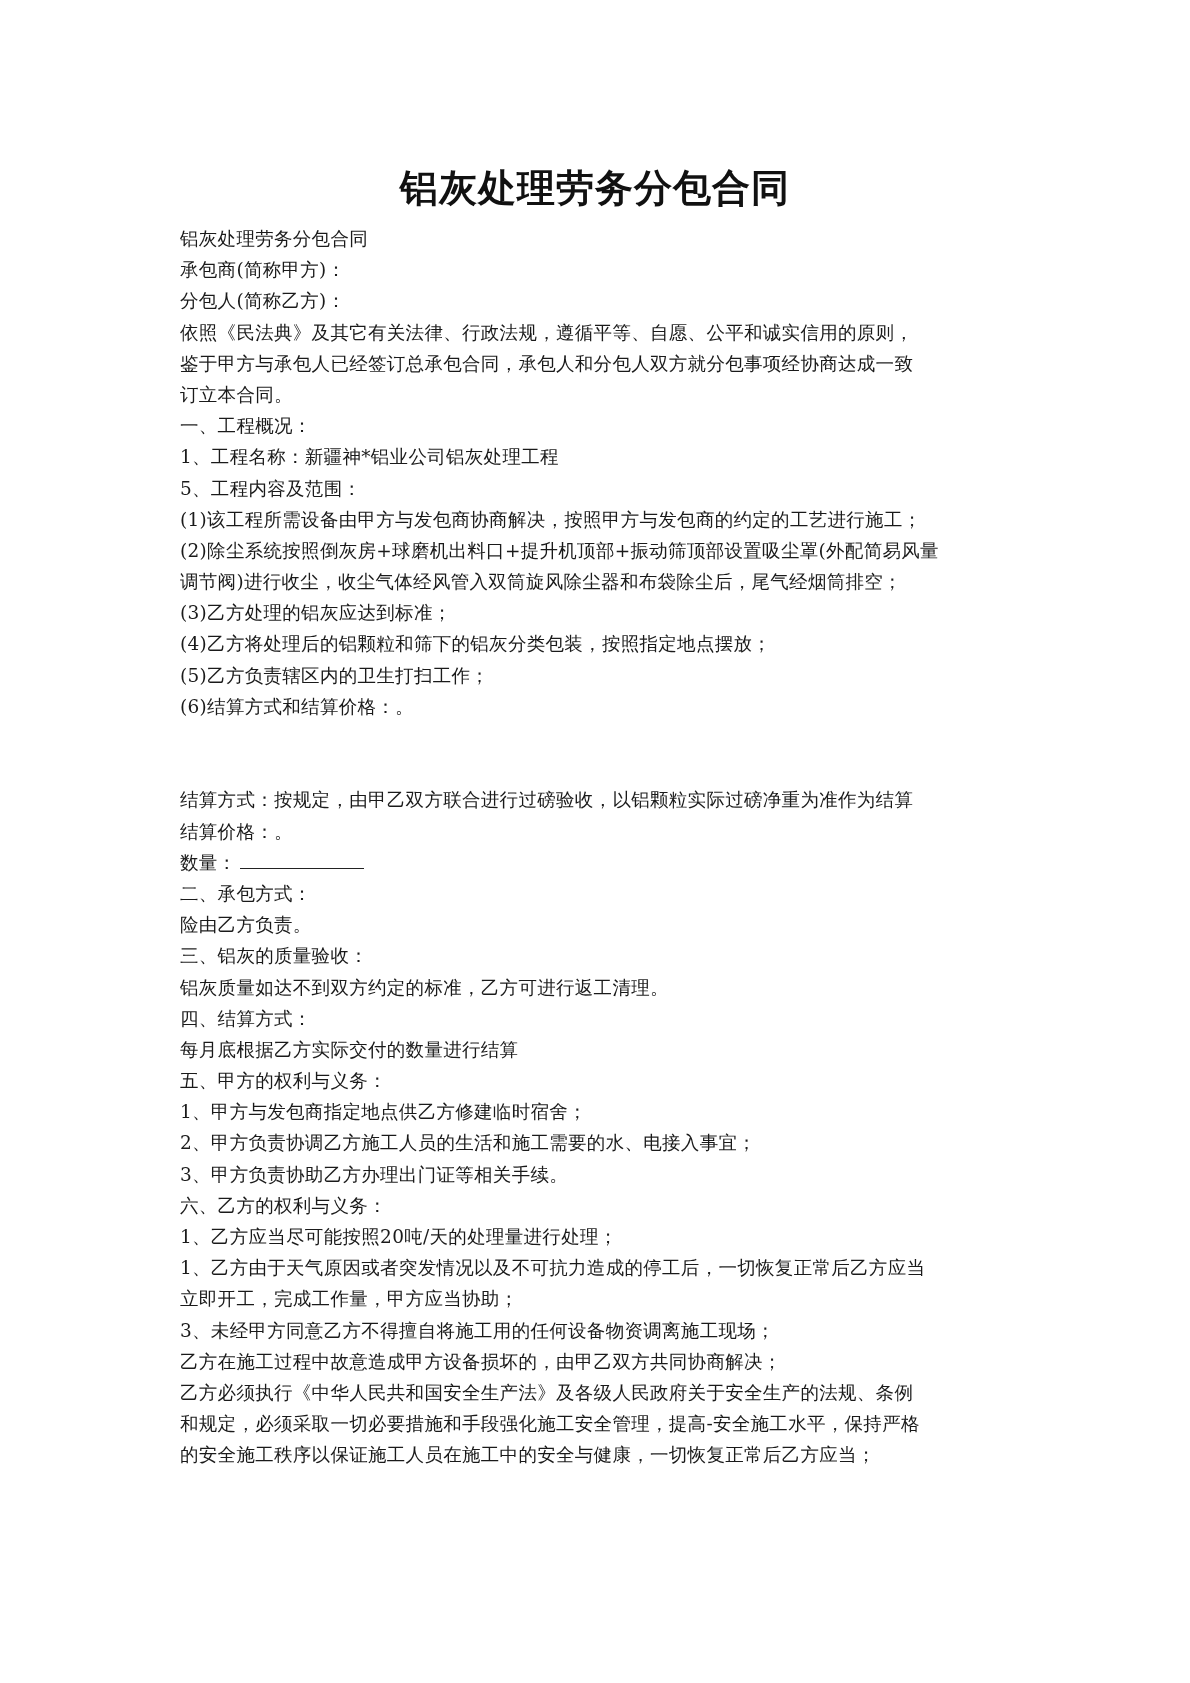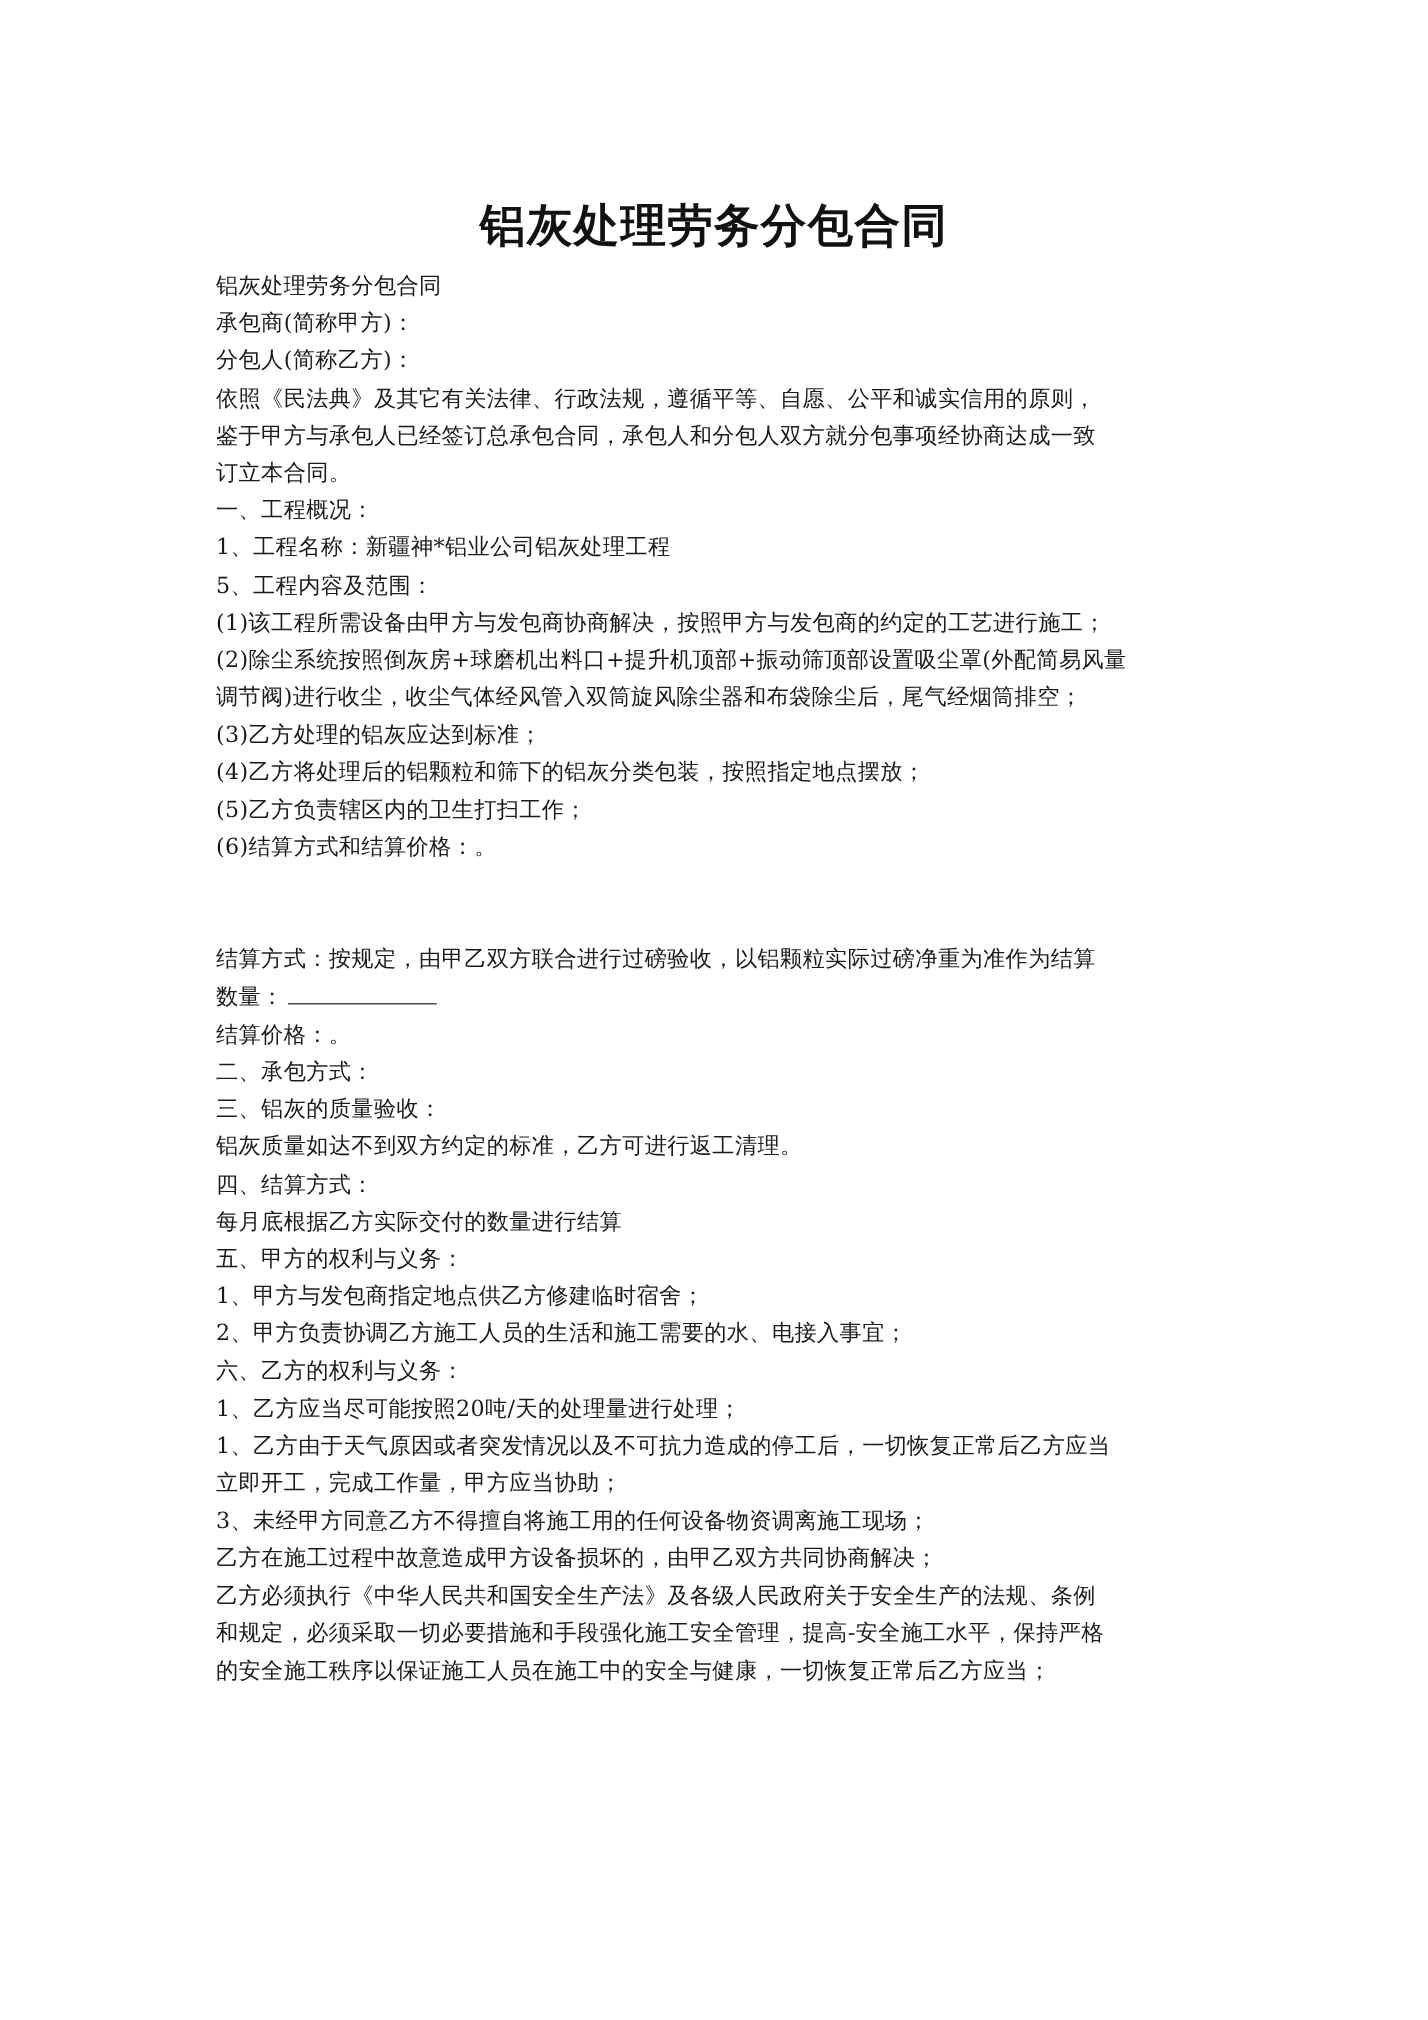--- a/index.html
+++ b/index.html
@@ -82,33 +82,35 @@
     <div class="line">(2)除尘系统按照倒灰房+球磨机出料口+提升机顶部+振动筛顶部设置吸尘罩(外配简易风量</div>
     <div class="line">调节阀)进行收尘，收尘气体经风管入双筒旋风除尘器和布袋除尘后，尾气经烟筒排空；</div>
     <div class="line">(3)乙方处理的铝灰应达到标准；</div>
     <div class="line">(4)乙方将处理后的铝颗粒和筛下的铝灰分类包装，按照指定地点摆放；</div>
     <div class="line">(5)乙方负责辖区内的卫生打扫工作；</div>
     <div class="line">(6)结算方式和结算价格：。</div>
 
     <div class="gap"></div>
 
     <div class="line">结算方式：按规定，由甲乙双方联合进行过磅验收，以铝颗粒实际过磅净重为准作为结算</div>
+    <div class="line">结算价格：。</div>
+
     <div class="line">
       <span>数量：</span><span class="blank-underline"></span>
     </div>
-
-    <div class="line">结算价格：。</div>
     <div class="line">二、承包方式：</div>
+    <div class="line">险由乙方负责。</div>
     <div class="line">三、铝灰的质量验收：</div>
     <div class="line">铝灰质量如达不到双方约定的标准，乙方可进行返工清理。</div>
     <div class="line">四、结算方式：</div>
     <div class="line">每月底根据乙方实际交付的数量进行结算</div>
     <div class="line">五、甲方的权利与义务：</div>
     <div class="line">1、甲方与发包商指定地点供乙方修建临时宿舍；</div>
     <div class="line">2、甲方负责协调乙方施工人员的生活和施工需要的水、电接入事宜；</div>
+    <div class="line">3、甲方负责协助乙方办理出门证等相关手续。</div>
     <div class="line">六、乙方的权利与义务：</div>
     <div class="line">1、乙方应当尽可能按照20吨/天的处理量进行处理；</div>
     <div class="line">1、乙方由于天气原因或者突发情况以及不可抗力造成的停工后，一切恢复正常后乙方应当</div>
     <div class="line">立即开工，完成工作量，甲方应当协助；</div>
     <div class="line">3、未经甲方同意乙方不得擅自将施工用的任何设备物资调离施工现场；</div>
     <div class="line">乙方在施工过程中故意造成甲方设备损坏的，由甲乙双方共同协商解决；</div>
     <div class="line">乙方必须执行《中华人民共和国安全生产法》及各级人民政府关于安全生产的法规、条例</div>
     <div class="line">和规定，必须采取一切必要措施和手段强化施工安全管理，提高-安全施工水平，保持严格</div>
     <div class="line">的安全施工秩序以保证施工人员在施工中的安全与健康，一切恢复正常后乙方应当；</div>
   </div>

